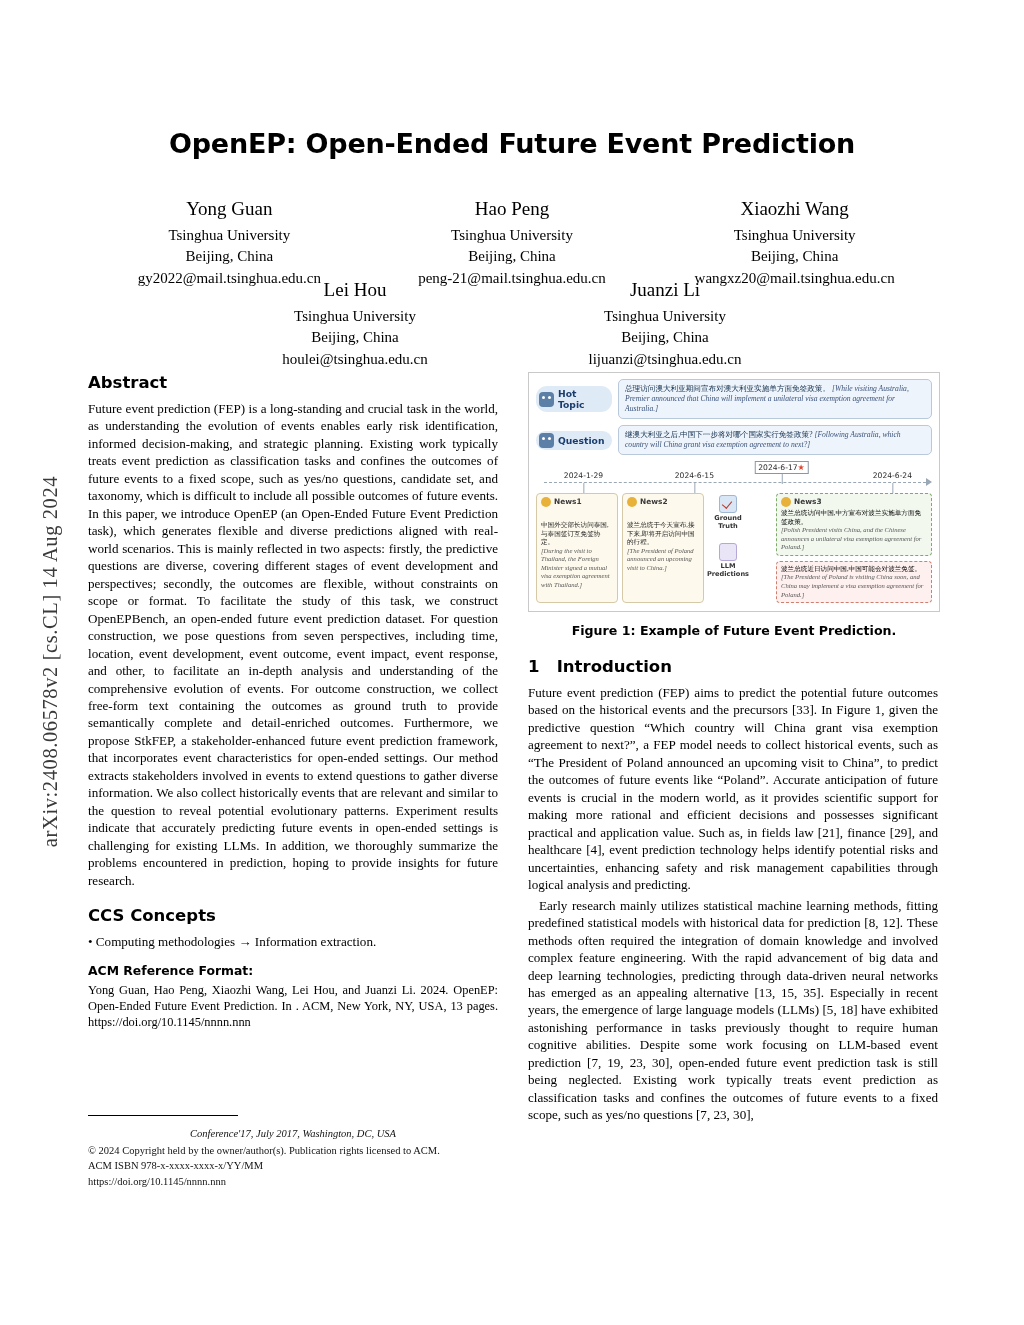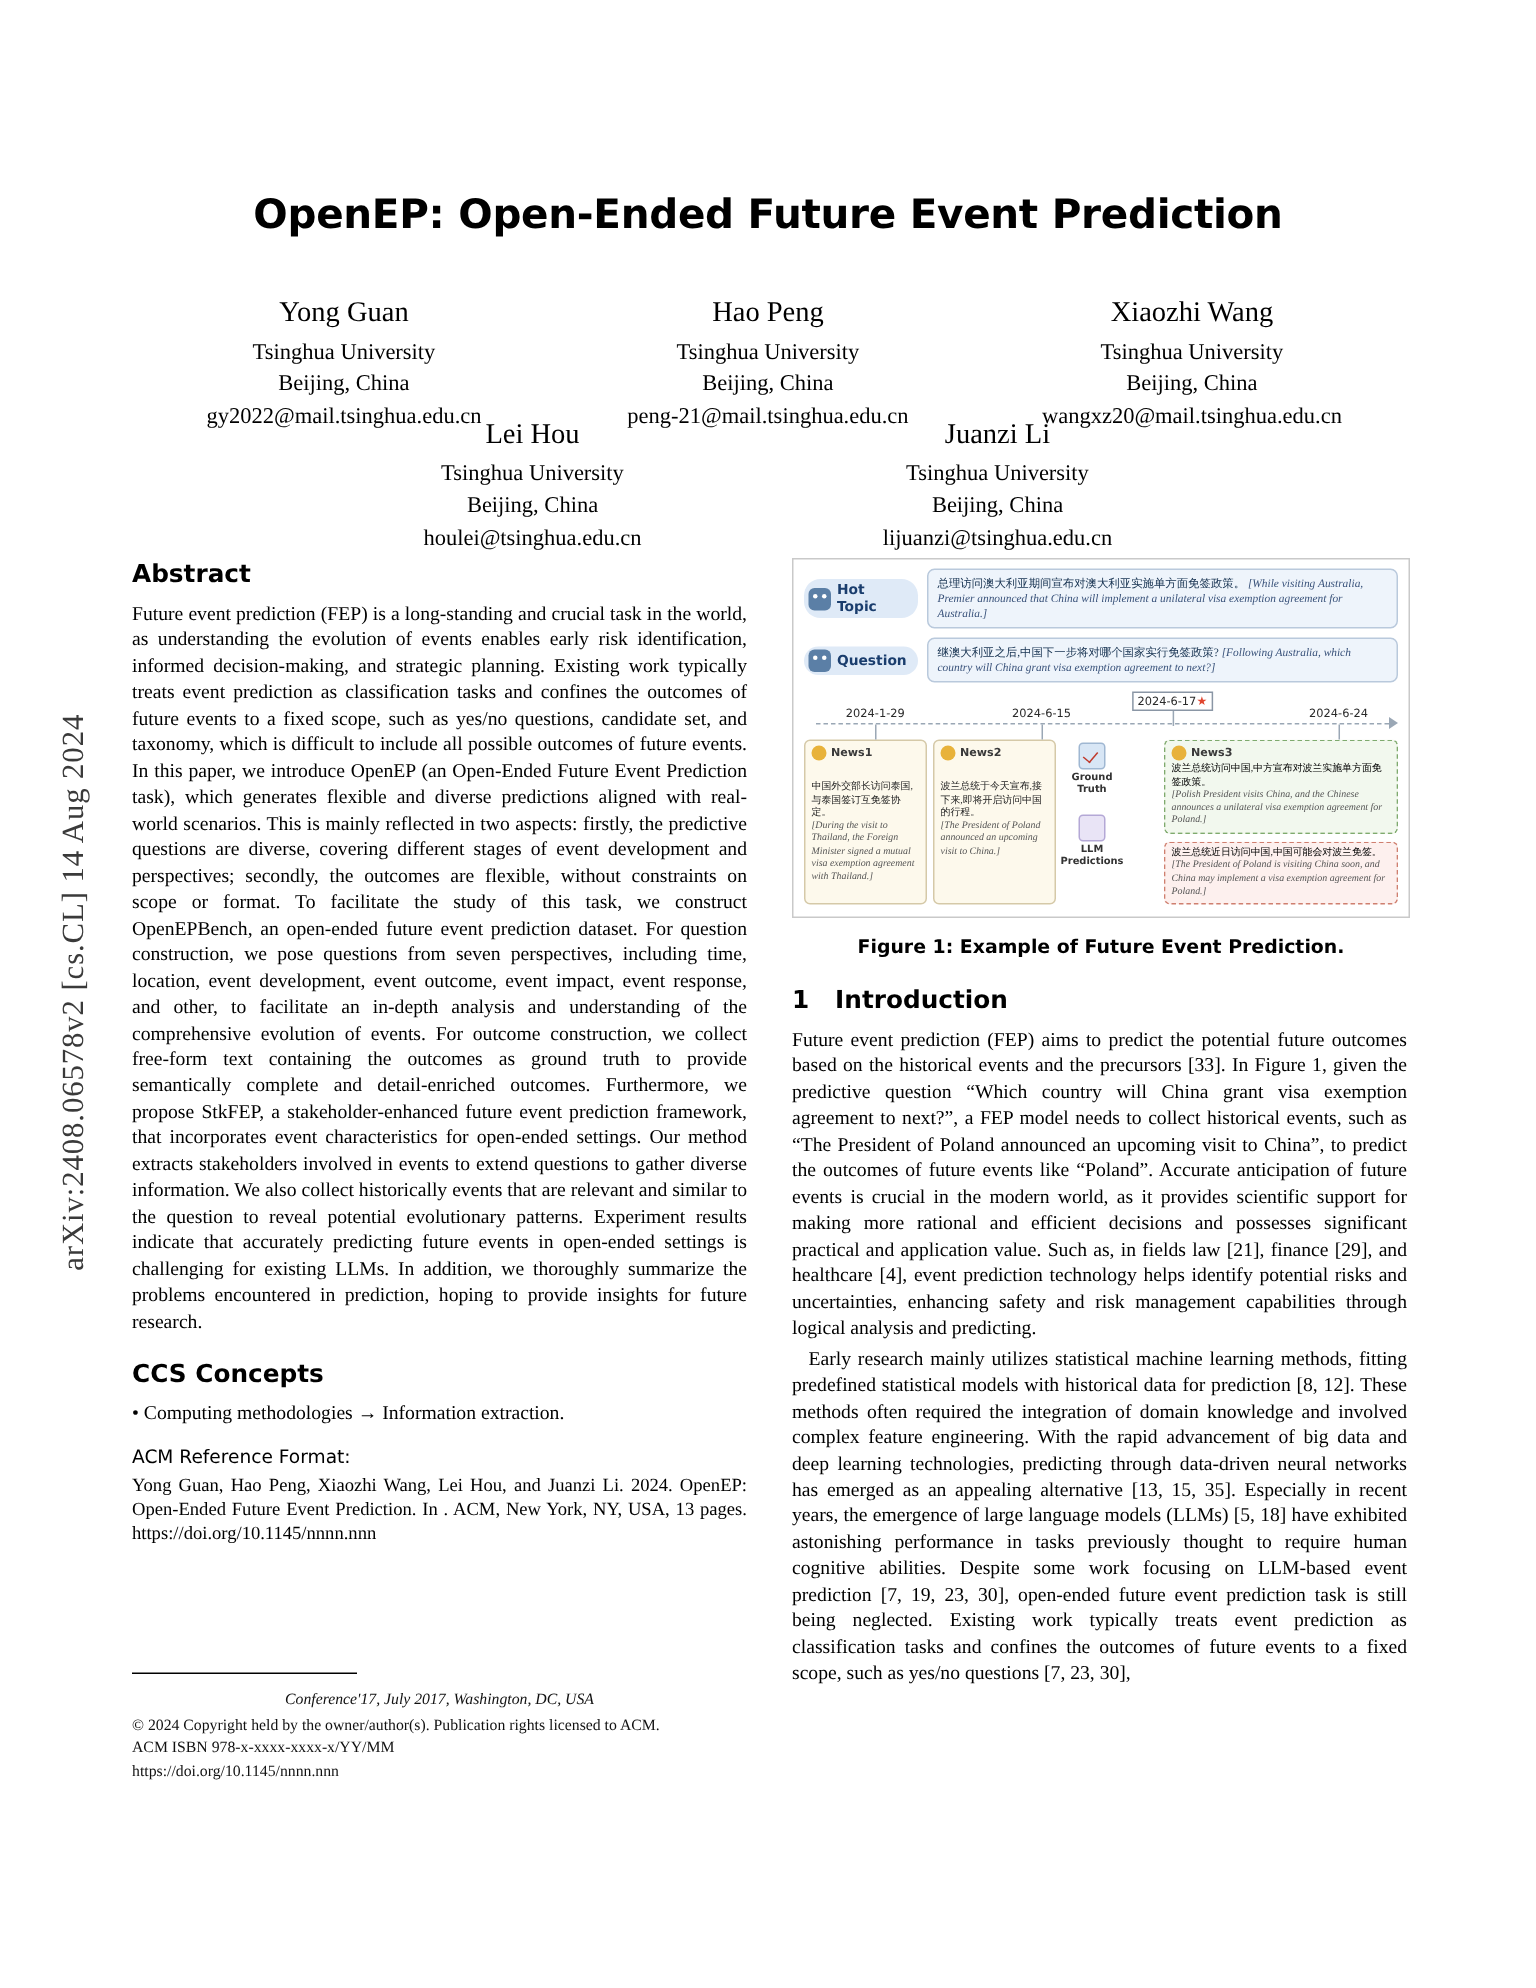--- a/index.html
+++ b/index.html
@@ -97,21 +97,21 @@
   }
   p.body + p.body { text-indent: 11px; }
 
   .ccs-line {
     font-size: 13.1px;
     margin: 2px 0 12px 0;
   }
 
   .refformat-head {
     font-family: "DejaVu Sans", sans-serif;
-    font-weight: normal;
+    font-weight: bold;
     font-size: 12.4px;
     margin: 4px 0 3px 0;
   }
   .refformat {
     font-size: 12.4px;
     line-height: 1.3;
     margin: 0;
   }
 
   .footnote-rule {

